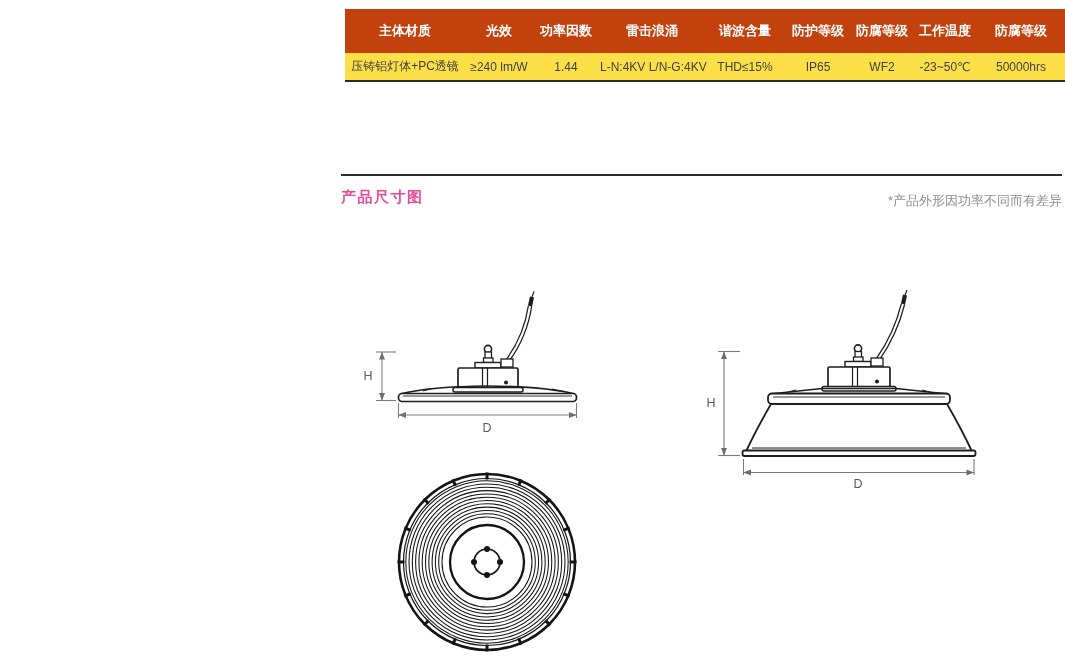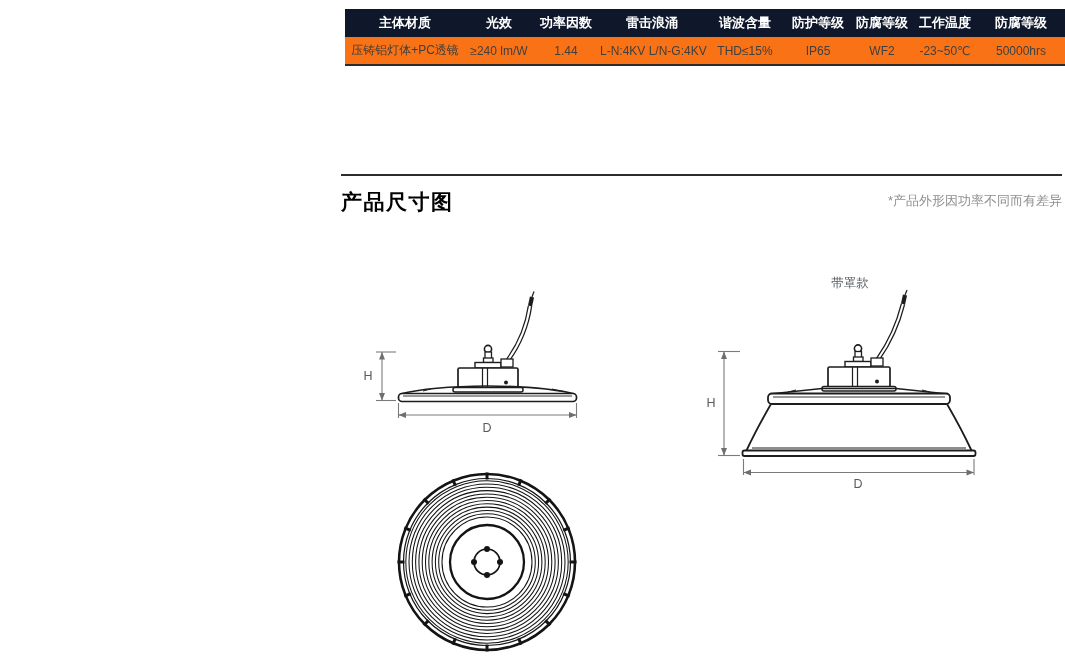--- a/index.html
+++ b/index.html
@@ -6,35 +6,35 @@
   .page {
     position:relative; width:1065px; height:656px; background:#ffffff;
     font-family:"Liberation Sans","DejaVu Sans",sans-serif; overflow:hidden;
   }
   
   .spec-table {
     position:absolute; left:345px; top:9px; width:720px;
     border-collapse:collapse; table-layout:fixed;
   }
   .spec-table th {
-    background:#0f172a; color:#ffffff; font-size:13px; font-weight:bold;
-    height:28px; padding:0 2px; text-align:center; white-space:nowrap;
+    background:#c2410c; color:#ffffff; font-size:13px; font-weight:bold;
+    height:28px; padding:8px 2px; text-align:center; white-space:nowrap;
   }
   .spec-table td {
-    background:#f97316; color:#3f3f3f; font-size:12px; font-weight:normal;
+    background:#fde047; color:#3f3f3f; font-size:12px; font-weight:normal;
     height:27px; padding:0 1px; text-align:center; white-space:nowrap;
     border-bottom:2px solid #2b2b2b;
   }
   
   .divider {
     position:absolute; left:341px; top:174px; width:721px; height:2px; background:#2d2d2d;
   }
   .section-title {
-    position:absolute; left:341px; top:188px; font-size:21px; font-weight:bold;
-    color:#000000; letter-spacing:1.5px;
+    position:absolute; left:341px; top:188px; font-size:15px; font-weight:bold;
+    color:#ec4899; letter-spacing:1.5px;
   }
   .section-note {
     position:absolute; right:3px; top:192px; font-size:13px; color:#8f8f8f;
   }
   
   .diagram-label {
     position:absolute; top:275px; font-size:12.5px; color:#555c63; text-align:center;
   }
   .diagram-label.ufo { left:355px; width:250px; }
   .diagram-label.shaded { left:700px; width:300px; }
@@ -84,21 +84,20 @@
         <td>-23~50℃</td>
         <td>50000hrs</td>
       </tr>
     </tbody>
   </table>
 
   <div class="divider"></div>
   <div class="section-title">产品尺寸图</div>
   <div class="section-note">*产品外形因功率不同而有差异</div>
 
-  <div class="diagram-label shaded">带罩款</div>
 
   <svg class="diag" style="left:355px; top:290px;" width="250" height="160" viewBox="0 0 250 160">
     <g fill="none">
       <path d="M153,70 C166,52 172,36 175,16" stroke="#1d1d1d" stroke-width="4.6"></path>
       <path d="M153,70 C166,52 172,36 175,16" stroke="#ffffff" stroke-width="2"></path>
       <path d="M175,16 L177,7" stroke="#1d1d1d" stroke-width="4.2"></path>
       <path d="M177,7 L179,1.5" stroke="#1d1d1d" stroke-width="1.2"></path>
     </g>
     <g fill="#ffffff" stroke="#1d1d1d">
       <circle cx="133" cy="59" r="3.6" fill="none" stroke-width="1.6"></circle>

